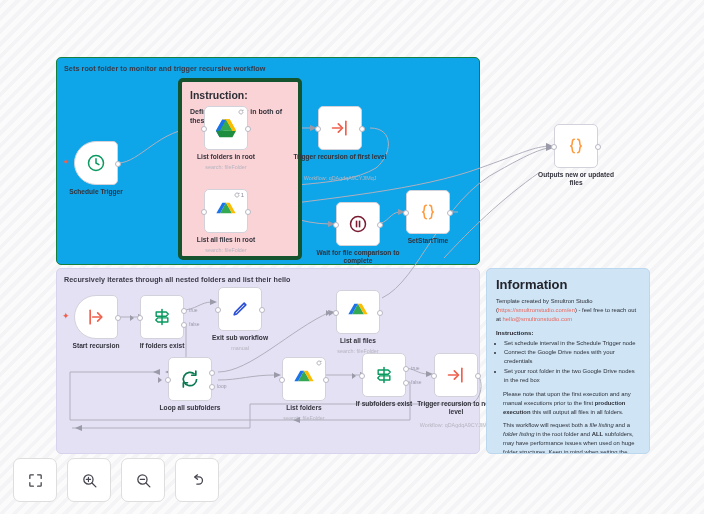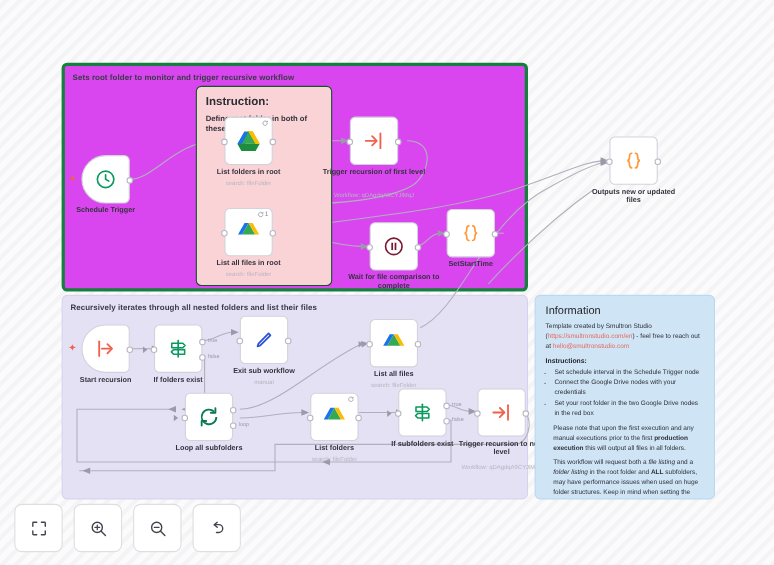--- a/index.html
+++ b/index.html
@@ -25,53 +25,53 @@
   .sticky-title {
     font-size:7.2px; font-weight:700; line-height:1.35;
     letter-spacing:.01em;
   }
   .sticky-sub {
     font-size:6.4px; font-style:italic; line-height:1.4; margin-top:3px;
   }
 
   #note-root {
     left:56px; top:57px; width:424px; height:208px;
-    background:#d946ef; border:3px solid #15803d;
+    background:#0ea5e9; border:1px solid #15803d;
   }
   #note-root .sticky-title { position:absolute; left:7px; top:6px; color:#3a3a48; }
 
   #note-recurse {
     left:56px; top:268px; width:424px; height:186px;
     background:#e4e1f4; border:1px solid #d7d3ee;
   }
   #note-recurse .sticky-title { position:absolute; left:7px; top:6px; color:#3a3a48; }
 
   #note-output {
     left:486px; top:57px; width:164px; height:208px;
     background:#fcefc7; border:1px solid #f4e3ae;
     padding:8px 9px;
   }
   #note-output .sticky-title { color:#3a3a2c; }
   #note-output .sticky-sub { color:#55523f; }
 
   #note-instruction {
     left:178px; top:78px; width:124px; height:182px;
-    background:#fad3d6; border:1px solid #14532d;
+    background:#fad3d6; border:4px solid #14532d;
     padding:7px 8px;
   }
   .instr-h { font-size:10.5px; font-weight:700; color:#2d2d35; line-height:1.2; }
   .instr-p { font-size:7px; font-weight:700; color:#32323c; margin-top:5px; line-height:1.3; }
 
   
   #note-info {
     position:absolute; left:486px; top:268px; width:164px; height:186px;
     background:#cfe4f5; border:1px solid #bcd8ee; border-radius:5px;
     padding:8px 9px; overflow:hidden;
   }
-  #note-info h2 { margin:0 0 5px 0; font-size:10px; font-weight:400; color:#23232b; }
+  #note-info h2 { margin:0 0 5px 0; font-size:13px; font-weight:700; color:#23232b; }
   .info-p { font-size:5.9px; line-height:1.5; color:#2d3038; margin:0 0 5px 0; }
   .info-link { color:#e8685f; }
   .info-h3 { font-size:6.2px; font-weight:700; color:#23232b; margin:5px 0 3px 0; }
   .info-list { margin:0 0 5px 0; padding-left:8px; }
   .info-list li { font-size:5.9px; line-height:1.5; color:#2d3038; margin-bottom:1px; }
   .info-note { font-size:5.9px; line-height:1.5; color:#2d3038; margin:4px 0 5px 7px; }
   .info-note b { font-weight:700; }
   .info-note i { font-style:italic; }
 
   
@@ -140,21 +140,21 @@
 </head>
 <body>
 
 <div id="canvas">
 
   <div class="sticky" id="note-root">
     <div class="sticky-title">Sets root folder to monitor and trigger recursive workflow</div>
   </div>
 
   <div class="sticky" id="note-recurse">
-    <div class="sticky-title">Recursively iterates through all nested folders and list their files</div>
+    <div class="sticky-title">Recursively iterates through all nested folders and list their hello</div>
   </div>
 
 
   <svg class="edges">
 
     <path d="M118 163 C 140 163, 160 128, 198 128"></path>
     <polygon points="196,125 203,128 196,131"></polygon>
 
     <path d="M248 128 L 312 128"></path>
     <polygon points="310,125 317,128 310,131"></polygon>

